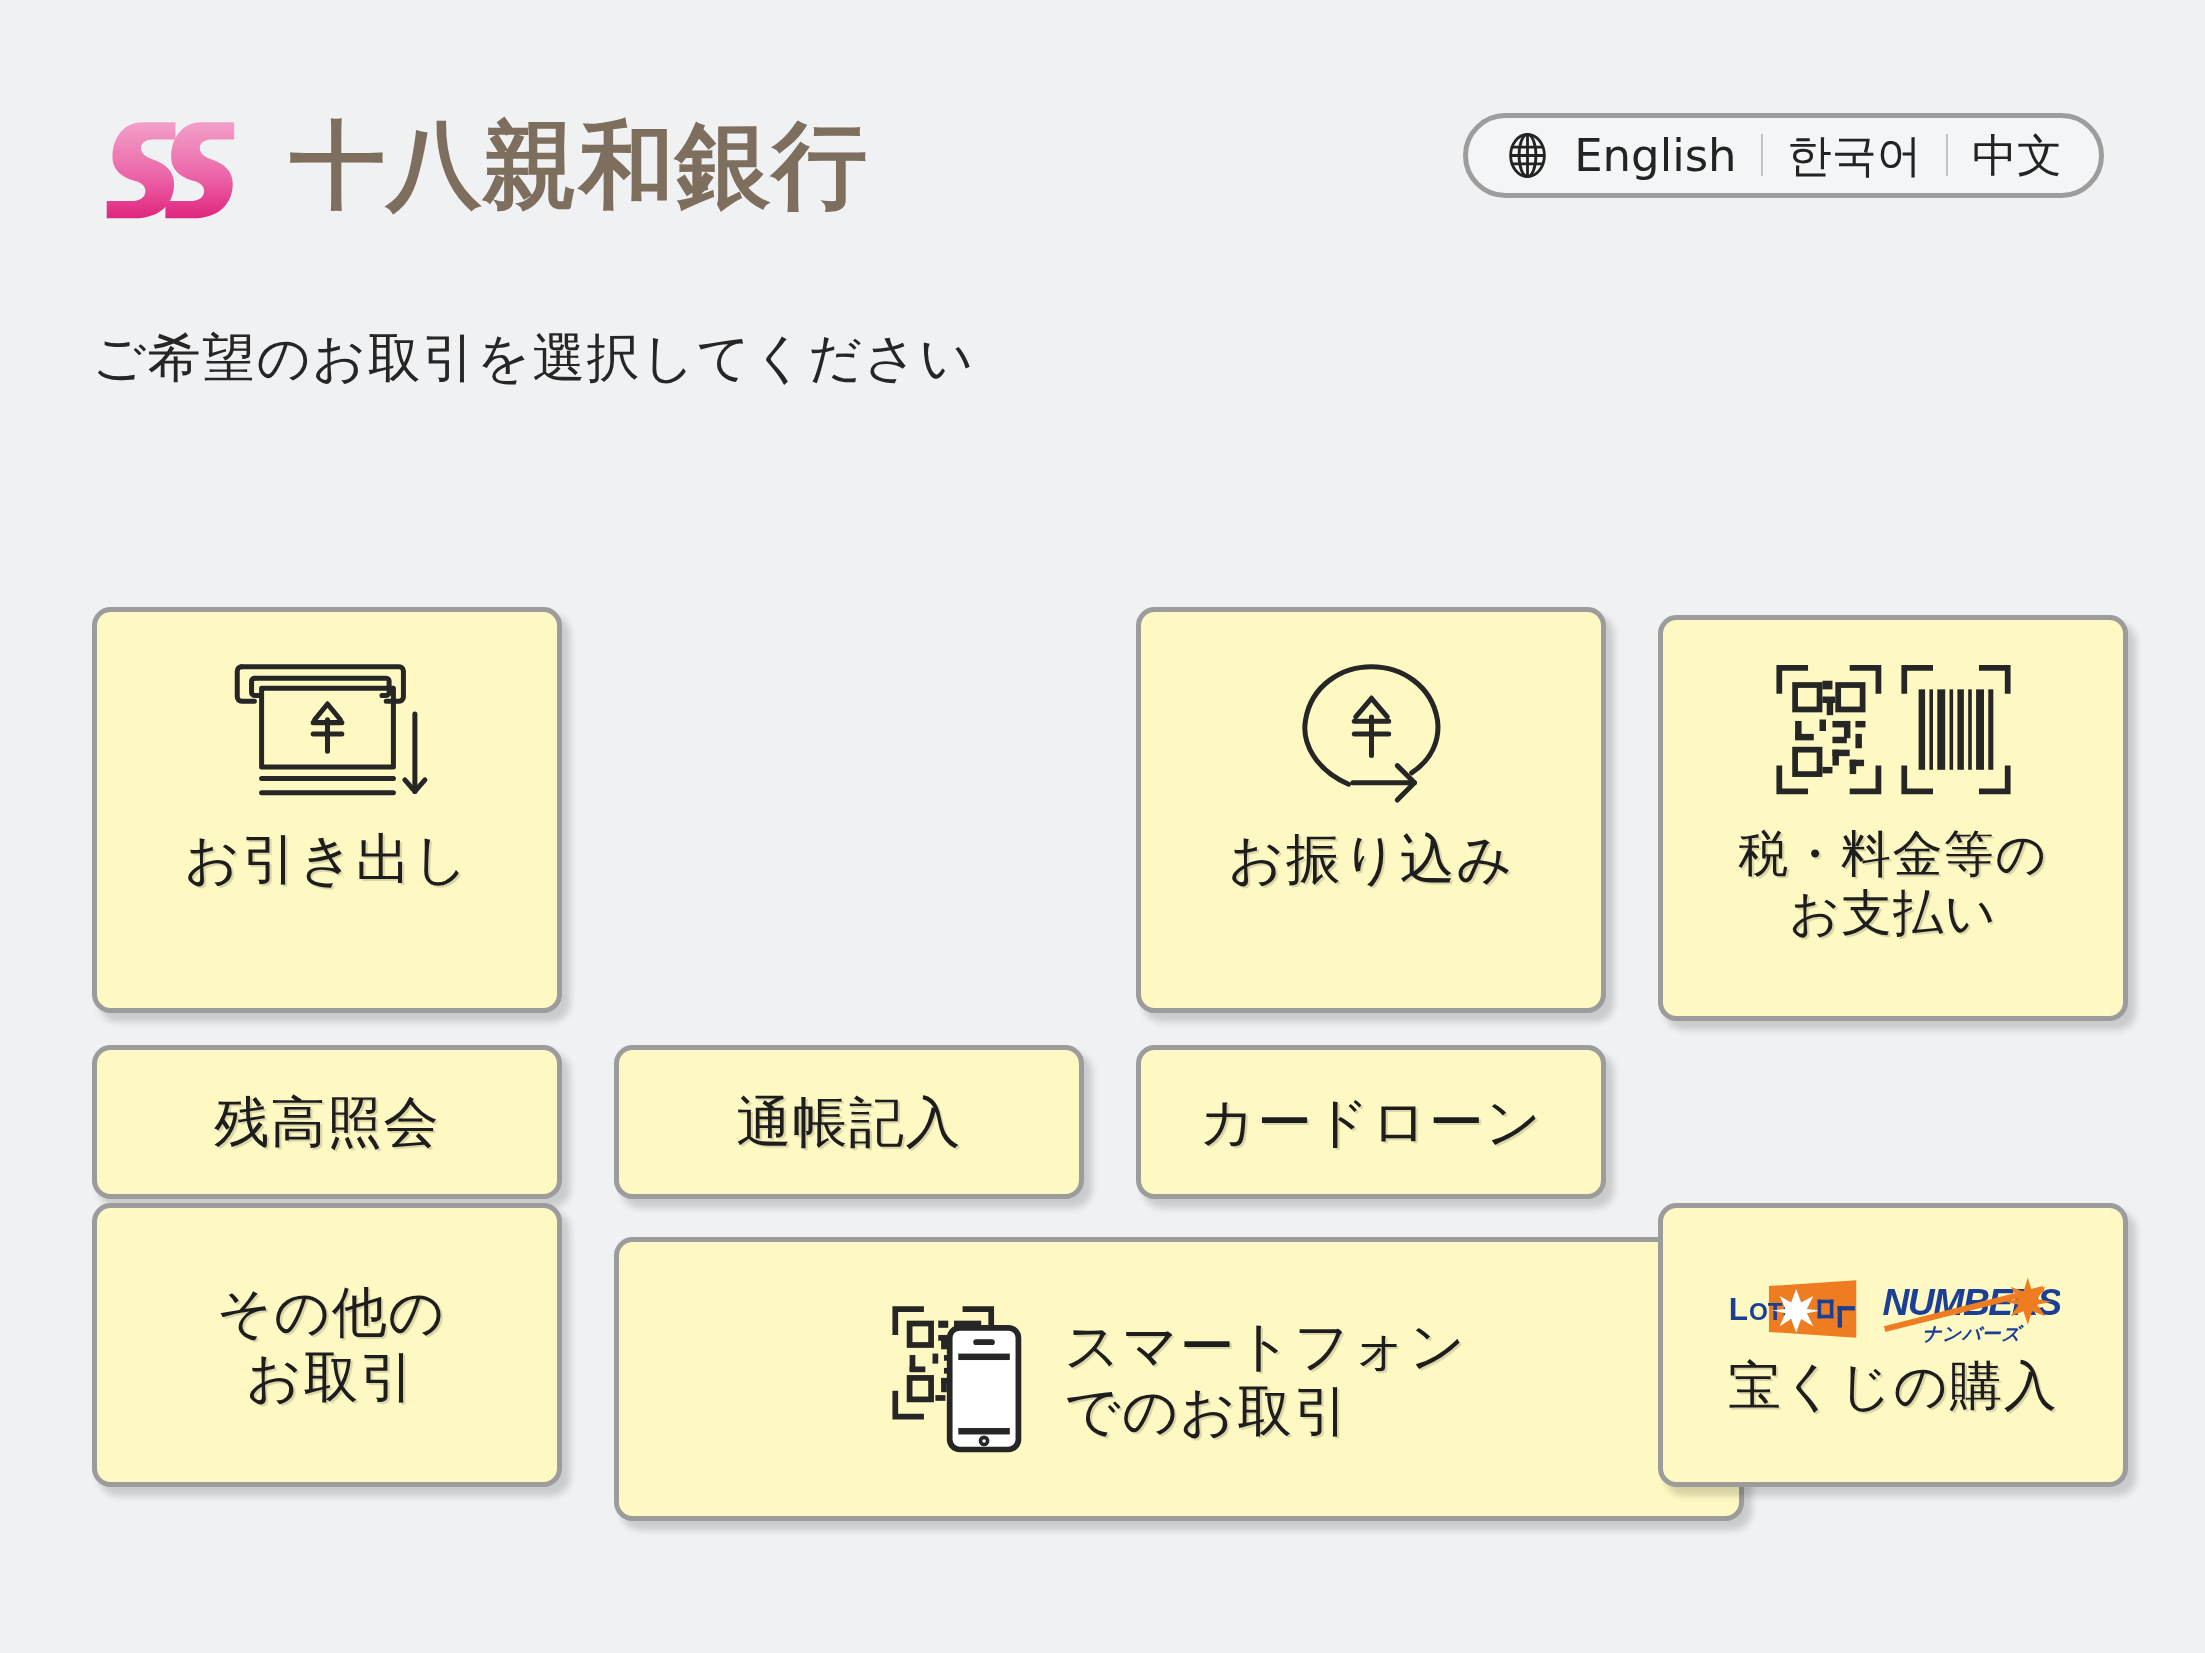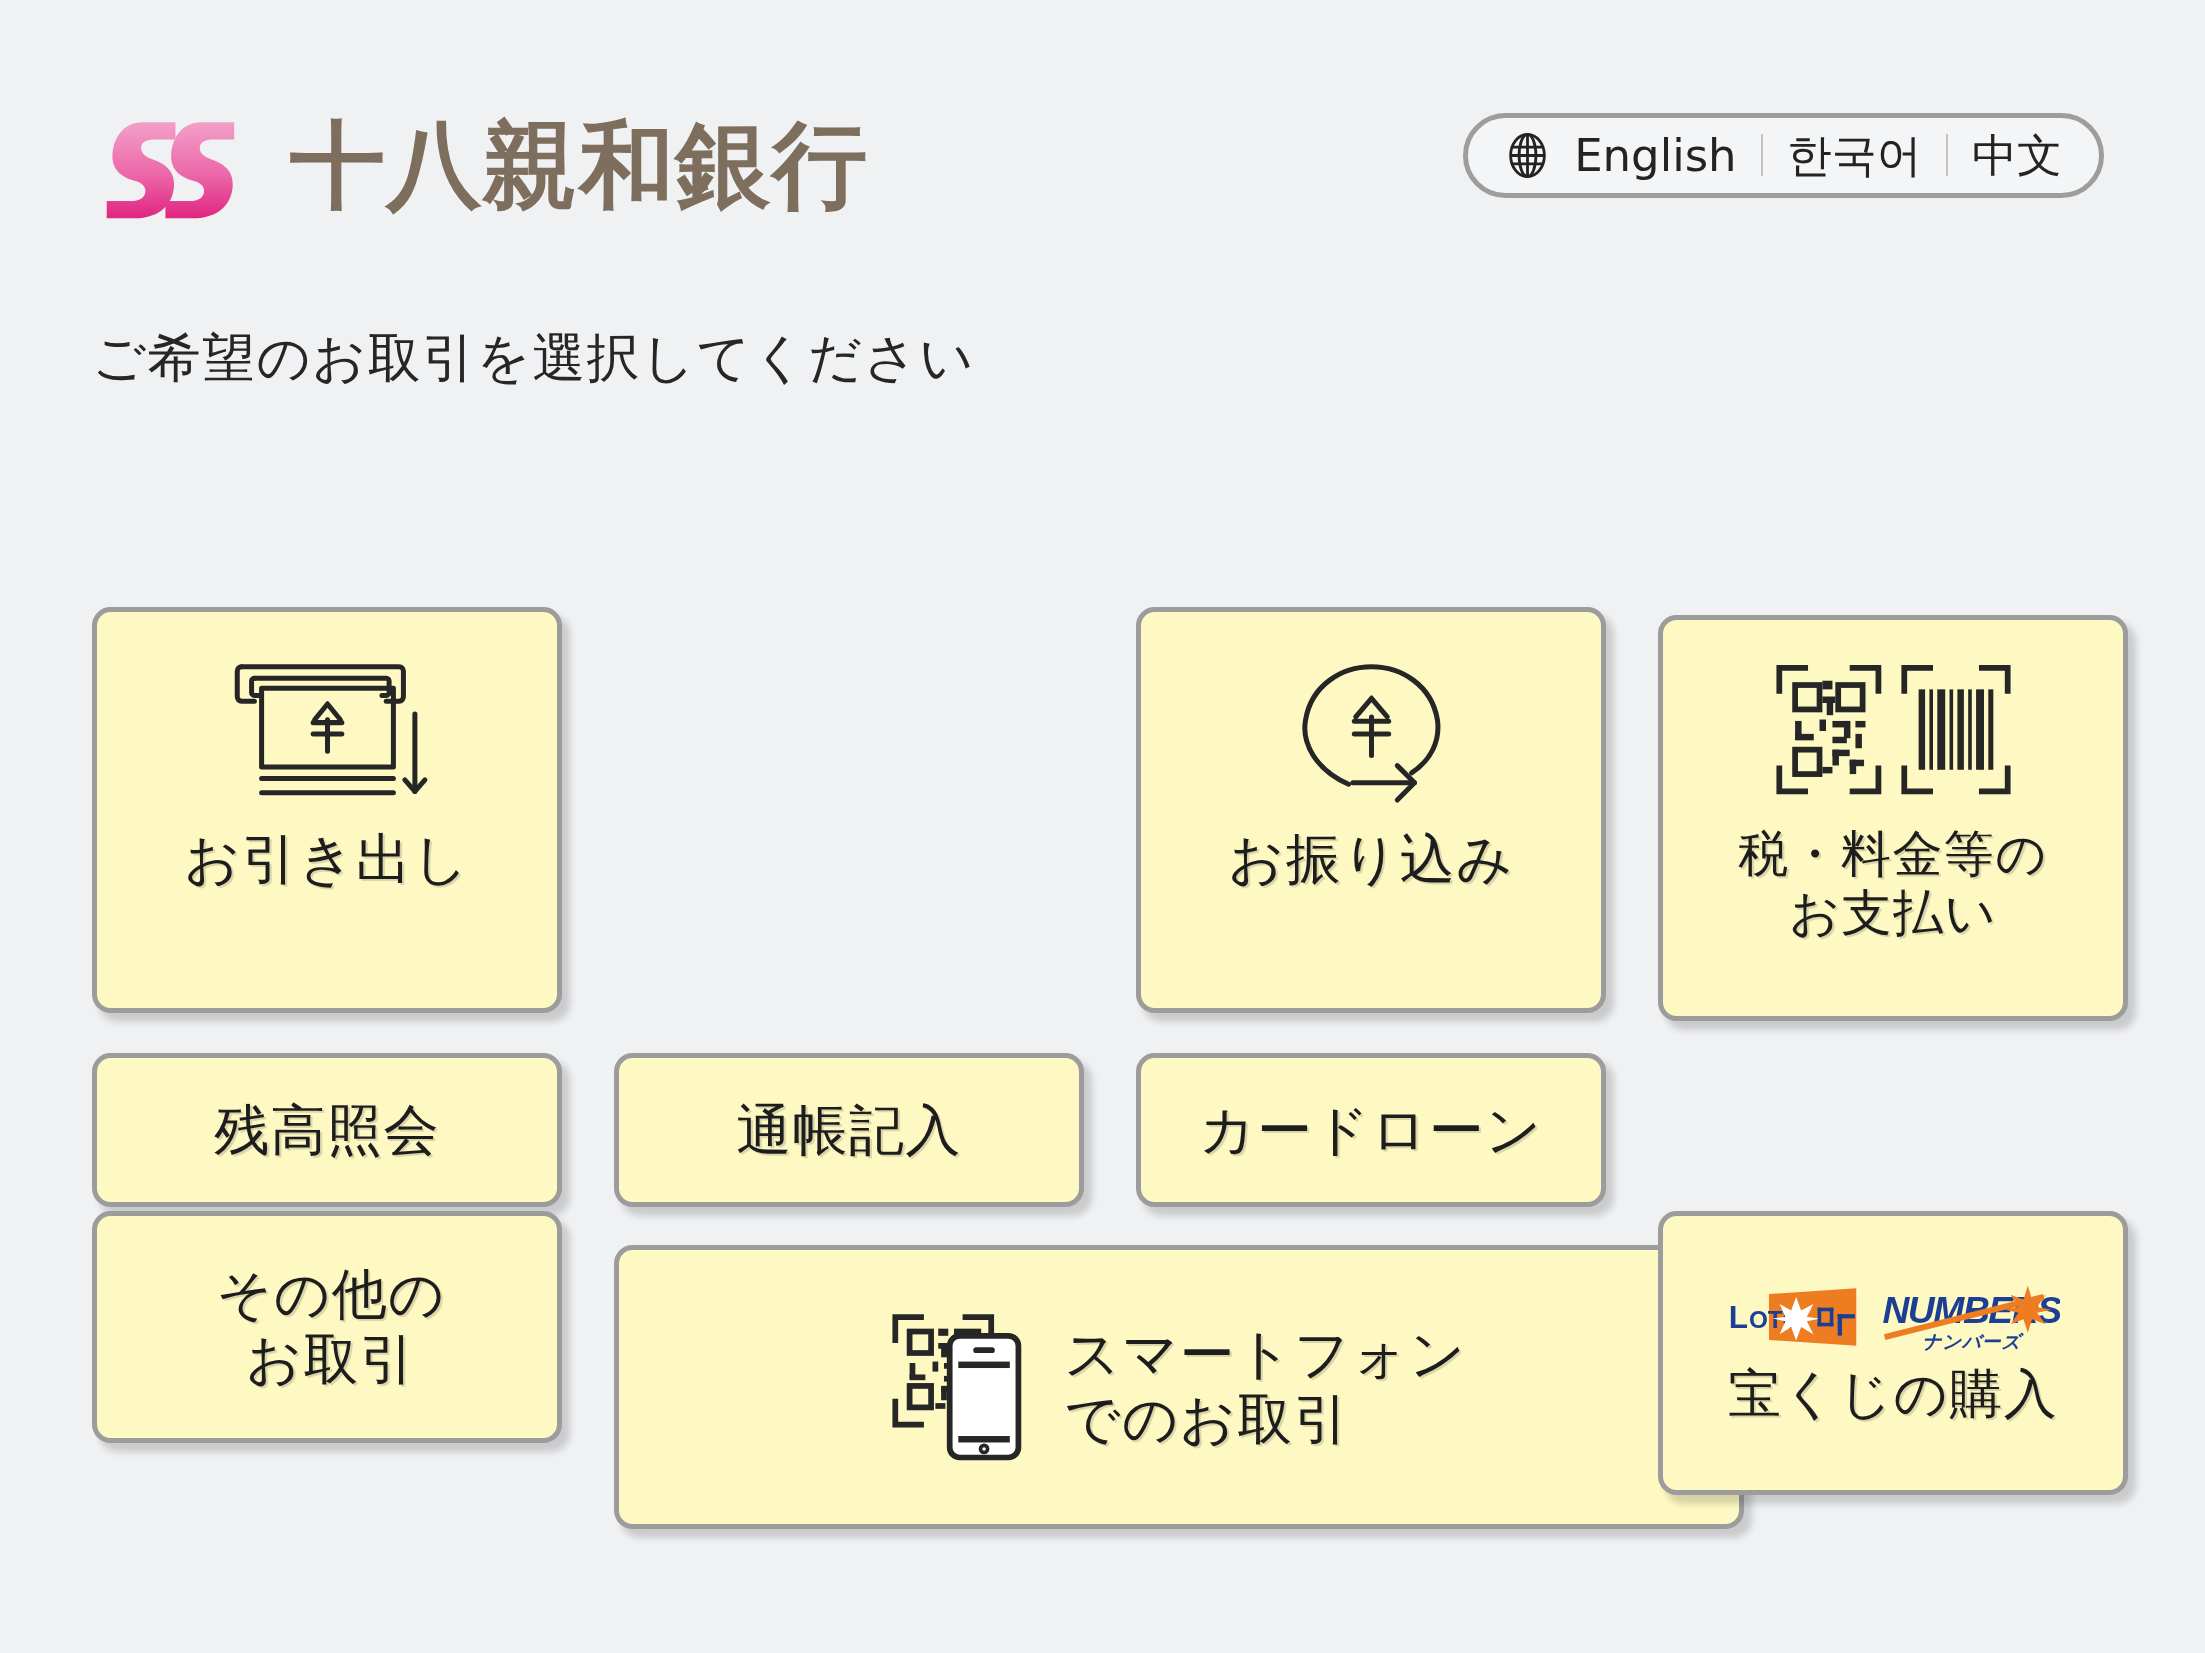--- a/index.html
+++ b/index.html
@@ -93,21 +93,21 @@
 
   
   .grid {
     position: absolute;
     left: 92px;
     top: 607px;
     width: 2027px;
   }
   .row { position: relative; width: 100%; }
   .row1 { height: 406px; }
-  .row2 { height: 126px; margin-top: 40px; }
+  .row2 { height: 126px; margin-top: 32px; }
   .row3 { height: 284px; margin-top: 32px; }
 
   .btn {
     position: absolute;
     box-sizing: border-box;
     background: #fef9c3;
     border: 5.7px solid #9c9c9c;
     border-radius: 18.7px;
     box-shadow: 7.2px 8.6px 7.2px rgba(0,0,0,0.16);
     display: flex;
@@ -136,21 +136,21 @@
   .r1c2 { left: 522px; top: 0; width: 470px; height: 406px; }
   .r1c3 { left: 1044px;top: 0; width: 470px; height: 406px; }
   .r1c4 { left: 1566px;top: 0; width: 470px; height: 406px; margin-top: 8px; }
 
   
   .r2c1 { left: 0;     top: 0; width: 470px; height: 154px; }
   .r2c2 { left: 522px; top: 0; width: 470px; height: 154px; }
   .r2c3 { left: 1044px;top: 0; width: 470px; height: 154px; }
 
   
-  .r3c1 { left: 0;     top: 0; width: 470px; height: 232px; padding-left: 8px; }
+  .r3c1 { left: 0;     top: 0; width: 470px; height: 284px; padding-left: 8px; }
   .r3c2 { left: 522px; top: 0; width: 1130px;height: 284px;
           flex-direction: row; justify-content: center; gap: 37px; padding-top: 0; margin-top: 34px; }
   .r3c3 { left: 1566px;top: 0; width: 470px; height: 284px;
           justify-content: center; }
 
   .r3c2 .btn-label { text-align: left; }
 
   
   .lottery-logos {
     display: flex;

